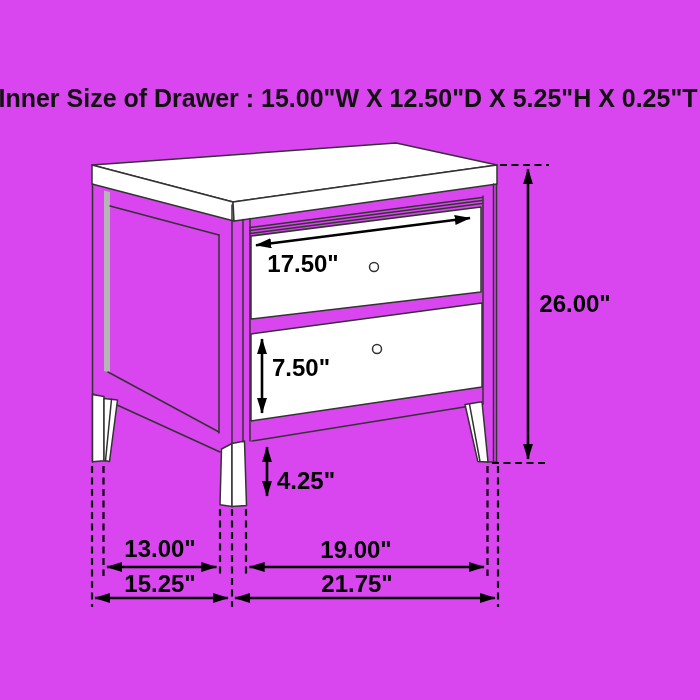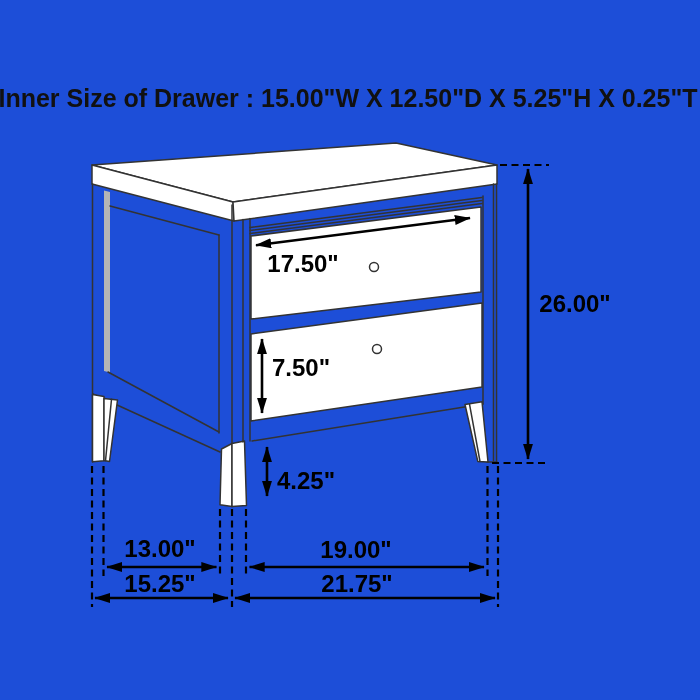--- a/index.html
+++ b/index.html
@@ -1,16 +1,16 @@
 <!DOCTYPE html>
 <html><head>
 <meta charset="utf-8">
 <style>
   html,body{margin:0;padding:0;background:#fff;}
-  .stage{position:relative;width:700px;height:700px;background:#1d4ed8;overflow:hidden;
+  .stage{position:relative;width:700px;height:700px;background:#d946ef;overflow:hidden;
          font-family:"Liberation Sans", sans-serif;}
   svg{position:absolute;left:0;top:0;}
   text{font-family:"Liberation Sans", sans-serif;font-weight:bold;}
   .title-text{font-size:25px;letter-spacing:0px;}
   .dim-text{font-size:24px;}
 </style>
 </head>
 <body>
 
 <div class="stage">

